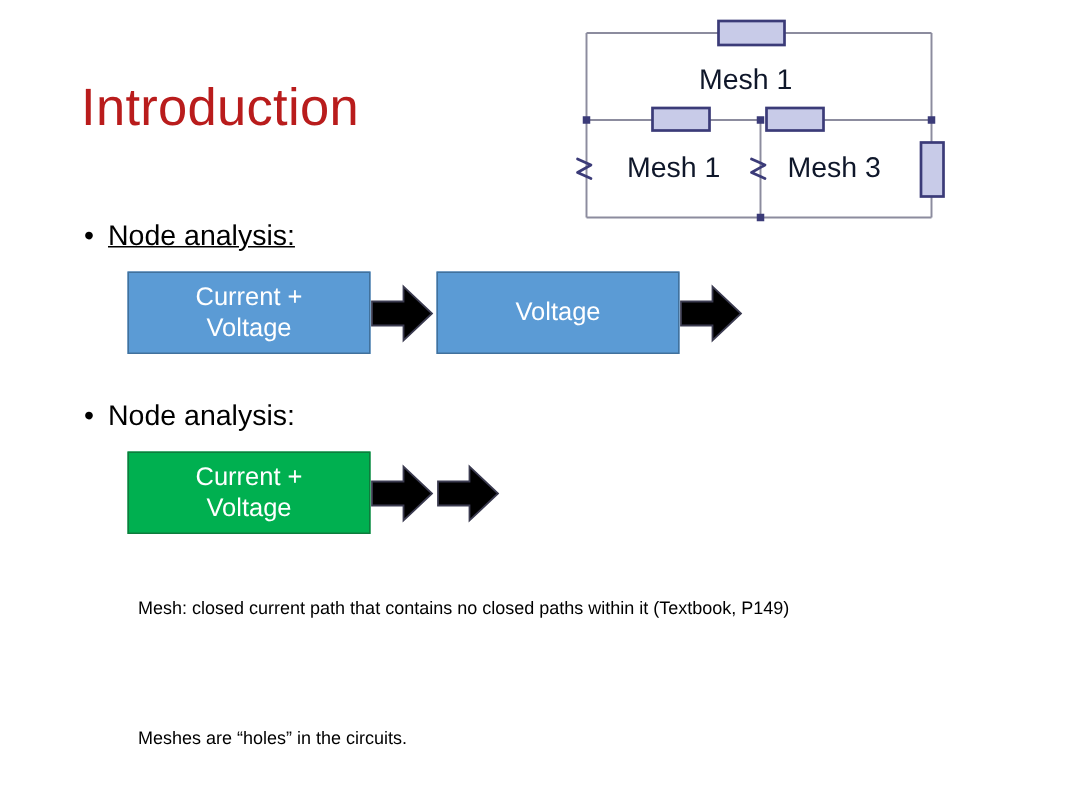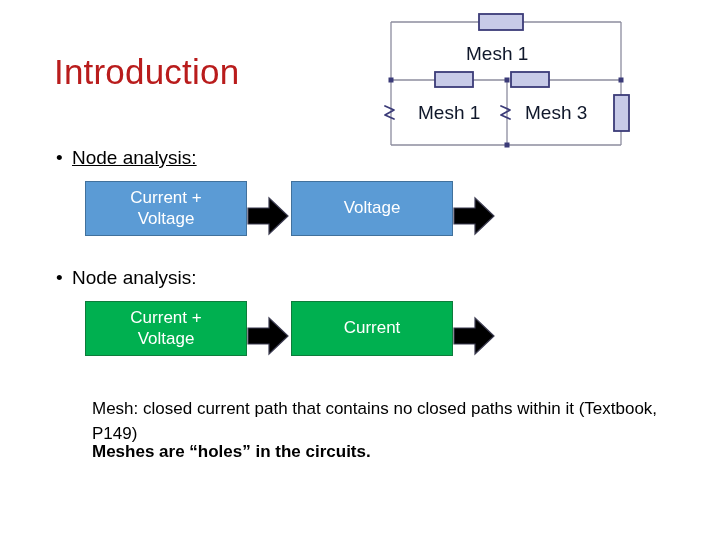--- a/index.html
+++ b/index.html
@@ -39,21 +39,21 @@
     display: inline-block;
     width: 16px;
   }
   #bullet-node { left: 56px; top: 147px; text-decoration: underline; }
   #bullet-mesh { left: 56px; top: 267px; }
 
   
   .flow-row {
     position: absolute;
     display: flex;
-    align-items: flex-end;
+    align-items: center;
   }
   #flow-node { left: 85px; top: 181px; }
   #flow-mesh { left: 85px; top: 301px; }
 
   .flow-box {
     box-sizing: border-box;
     height: 55px;
     display: flex;
     align-items: center;
     justify-content: center;
@@ -78,26 +78,26 @@
     position: relative;
     width: 42px;
     height: 40px;
     flex: none;
   }
   .block-arrow svg { display: block; }
 
   
   .body-par {
     position: absolute;
-    font-size: 17px;
+    font-size: 12px;
     line-height: 1.45;
     color: #000000;
   }
   #par-def { left: 92px; top: 397px; width: 570px; }
-  #par-holes { left: 92px; top: 440px; width: 570px; font-weight: bold; }
+  #par-holes { left: 92px; top: 484px; width: 570px; }
 
   
   #circuit {
     position: absolute;
     left: 380px;
     top: 10px;
     width: 262px;
     height: 150px;
   }
   #circuit svg { display: block; }
@@ -165,23 +165,20 @@
   </div>
 
   <div class="gap-a">
     <div class="block-arrow">
       <svg width="42" height="40" viewBox="0 0 42 40">
         <polygon points="1,12 22,12 22,2 41,20 22,38 22,28 1,28" fill="#000000" stroke="#3B3B50" stroke-width="1.2"></polygon>
       </svg>
     </div>
   </div>
 
-  <div class="flow-box green box-w2">
-    <span>Current</span>
-  </div>
 
   <div class="gap-b">
     <div class="block-arrow">
       <svg width="42" height="40" viewBox="0 0 42 40">
         <polygon points="1,12 22,12 22,2 41,20 22,38 22,28 1,28" fill="#000000" stroke="#3B3B50" stroke-width="1.2"></polygon>
       </svg>
     </div>
   </div>
 
 </div>

